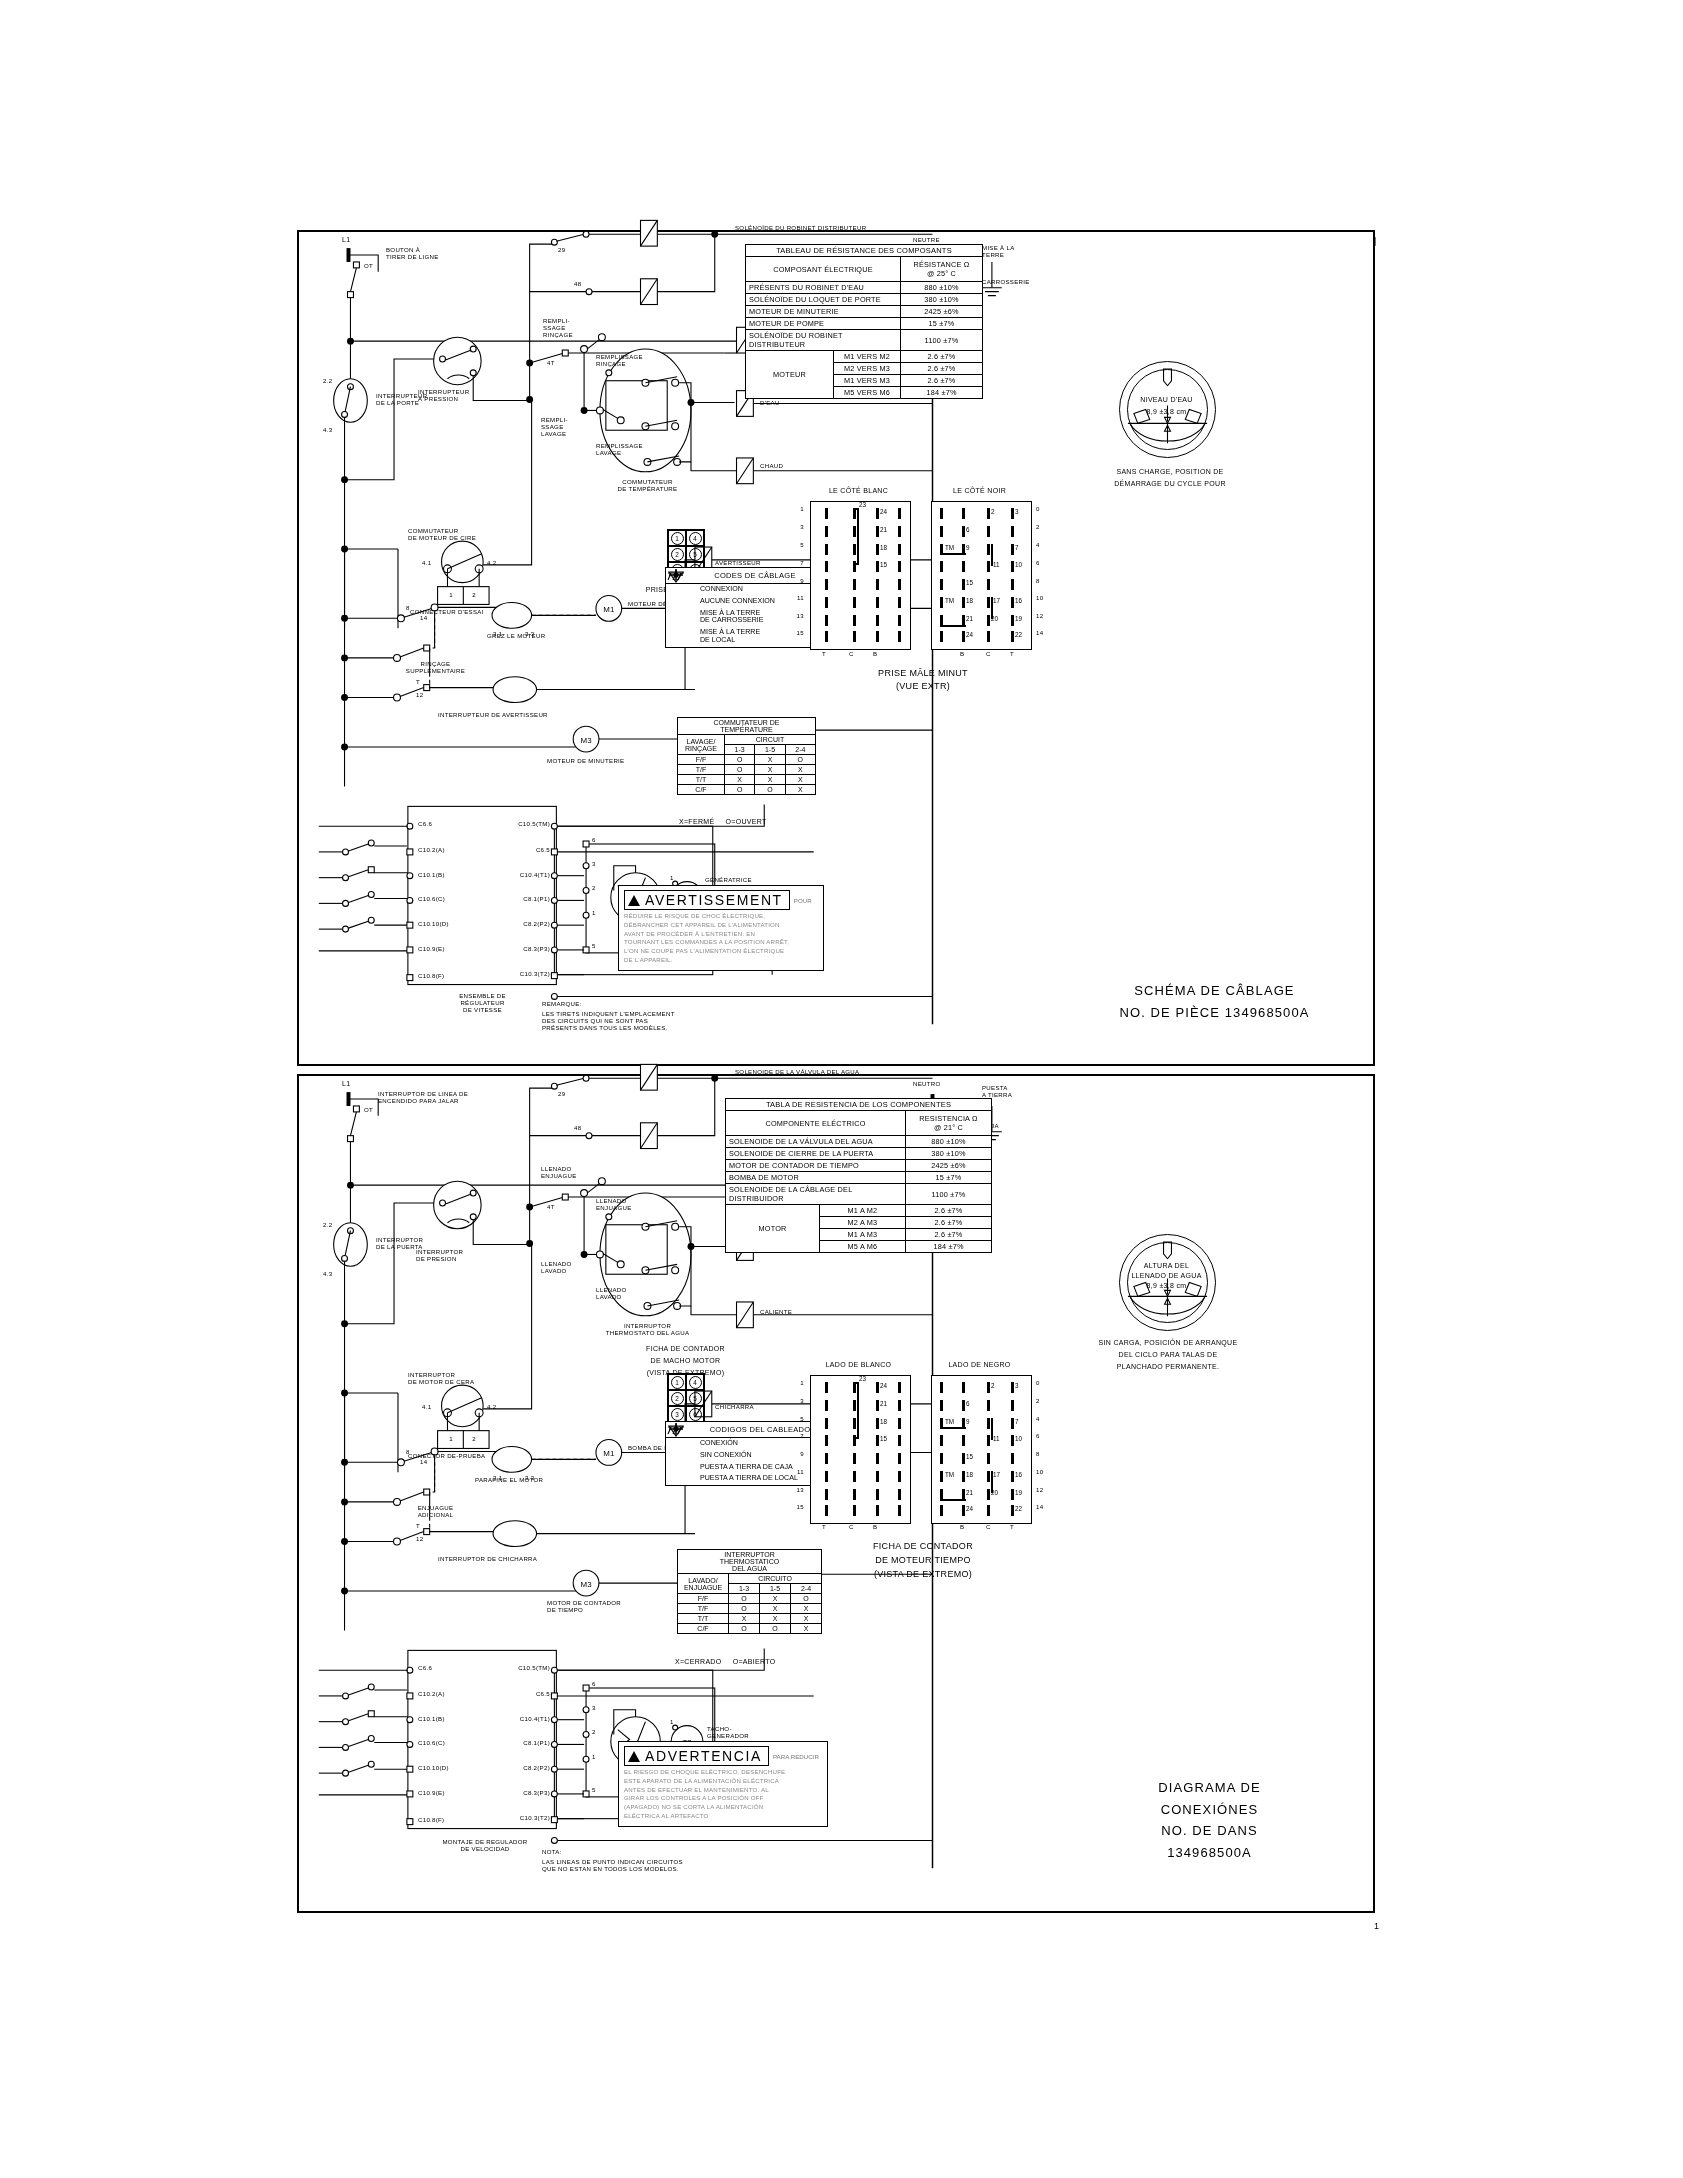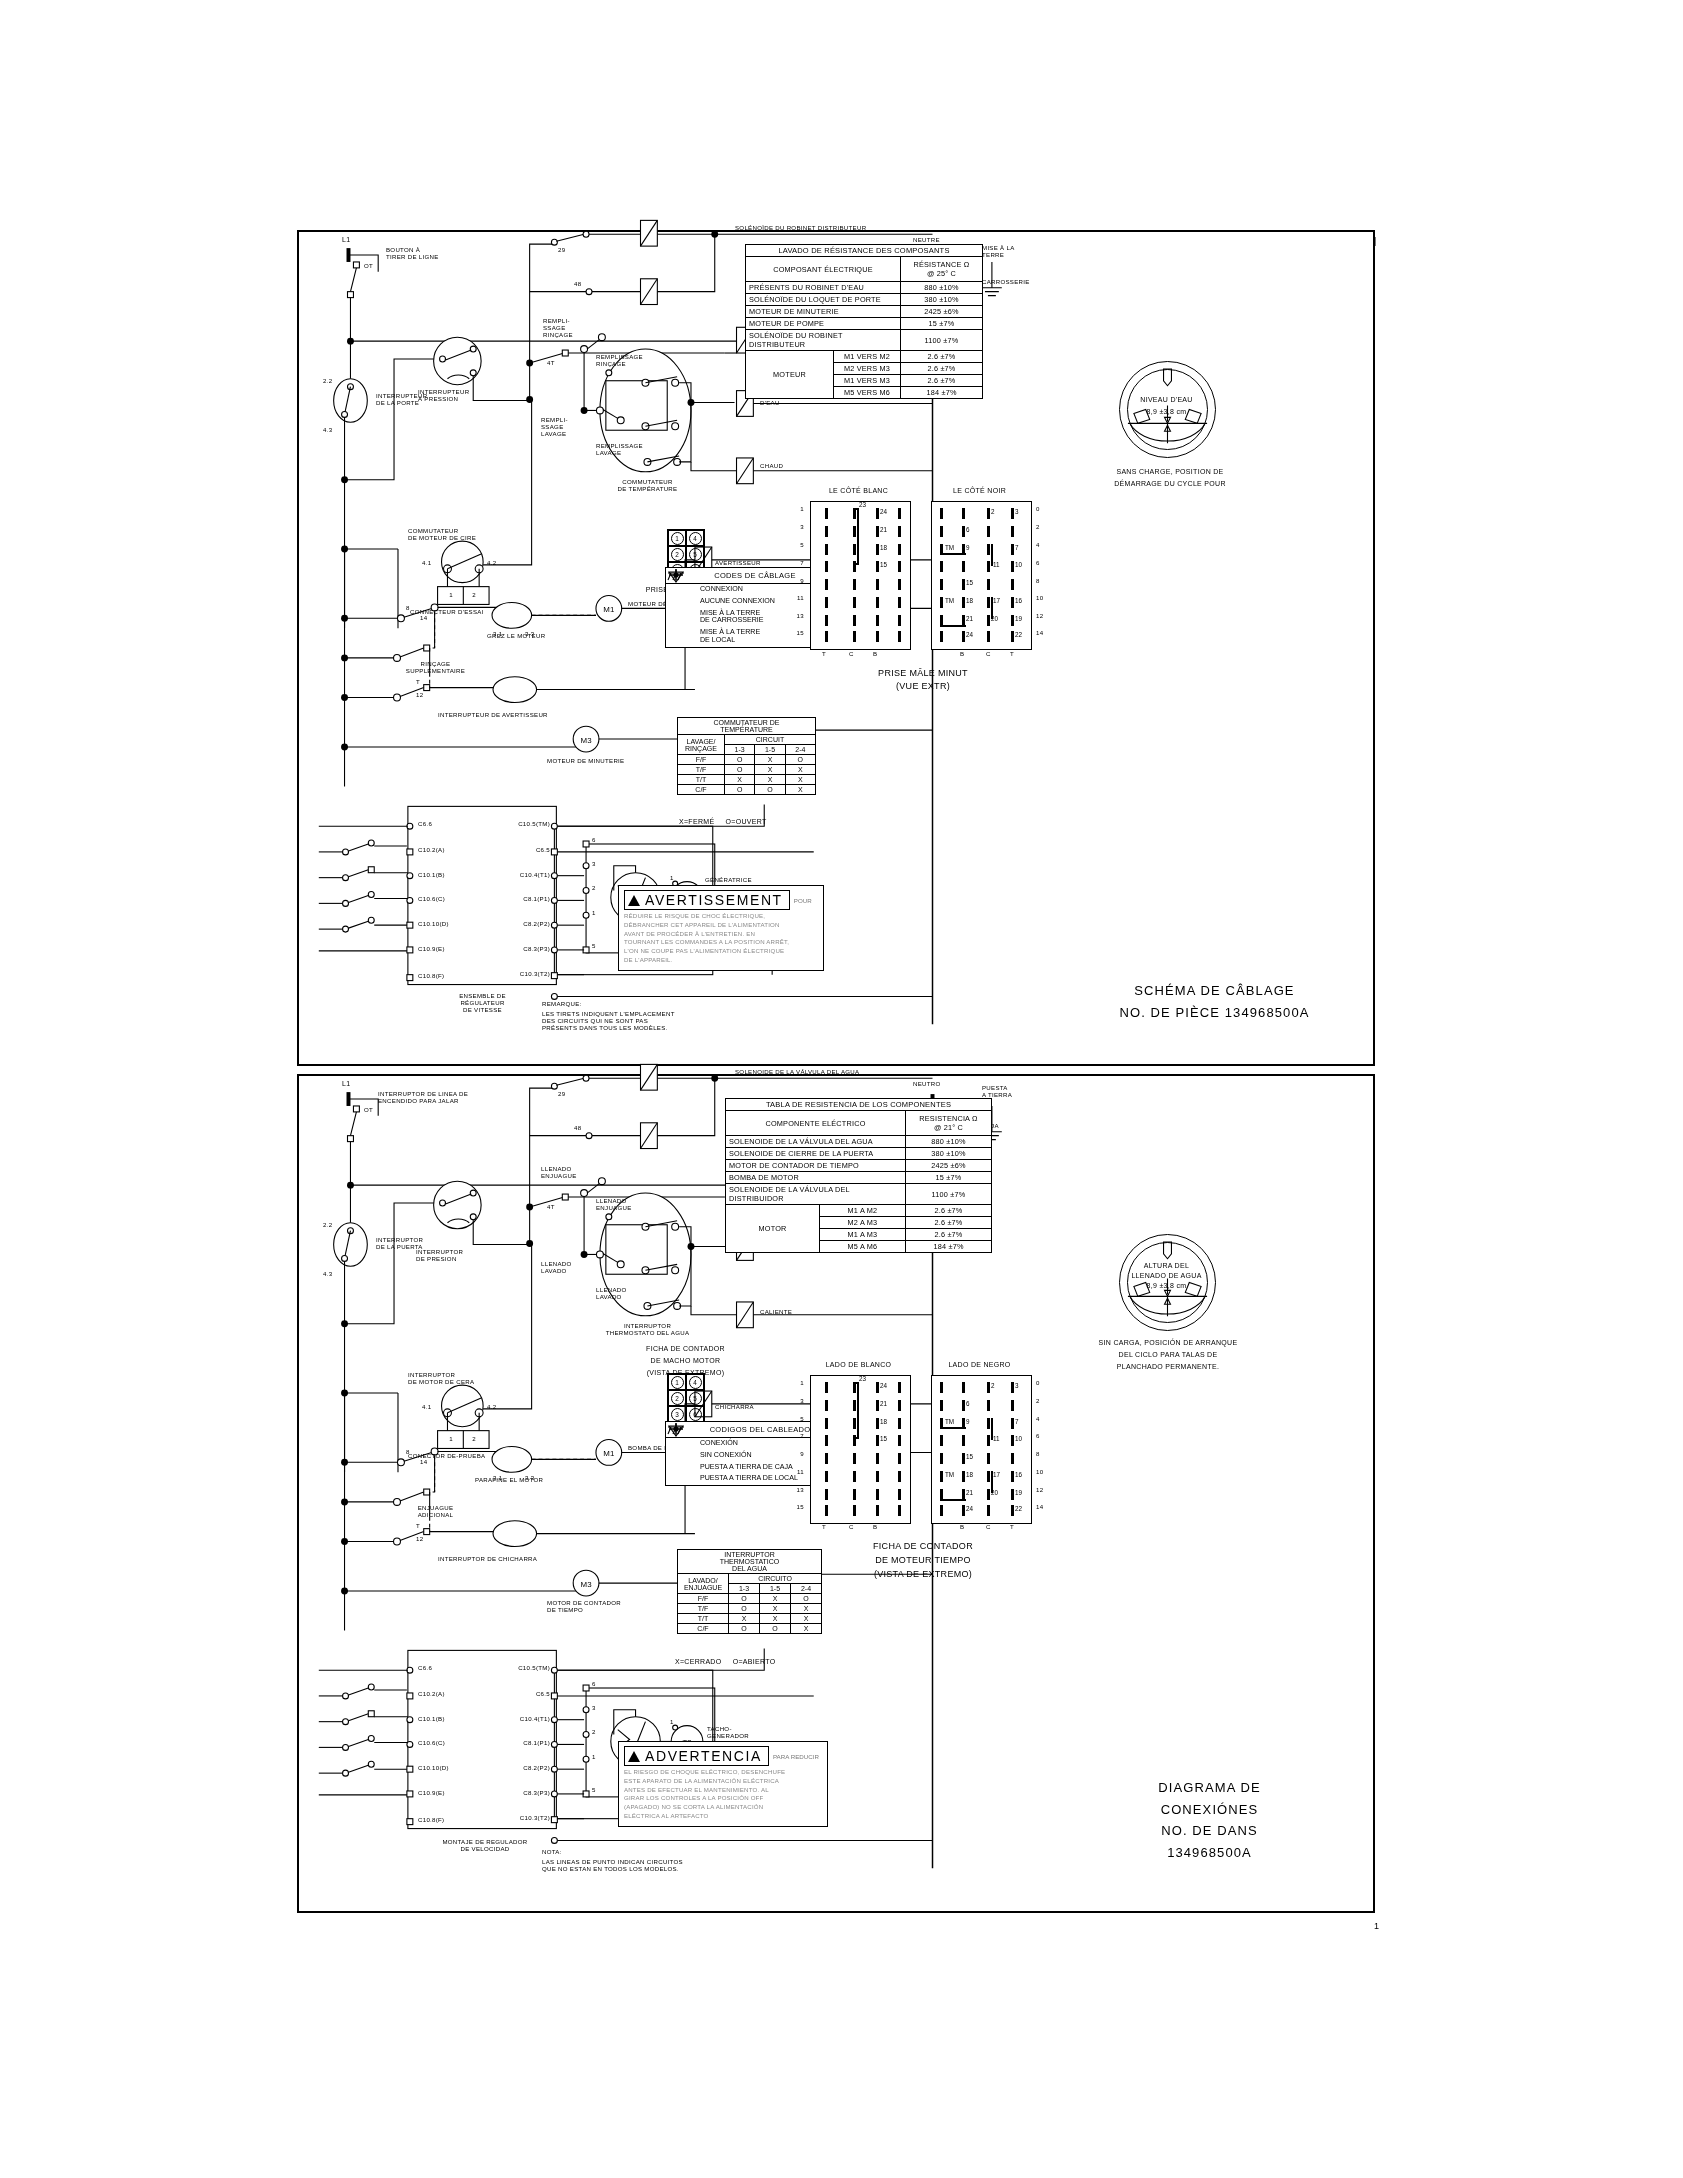--- a/index.html
+++ b/index.html
@@ -424,21 +424,21 @@
     <div class="t t6" style="left:451px;top:679px;">4</div>
 
     <div class="t t6" style="left:243px;top:768px;">REMARQUE:</div>
     <div class="t t6" style="left:243px;top:778px;">LES TIRETS INDIQUENT L'EMPLACEMENT
 DES CIRCUITS QUI NE SONT PAS
 PRÉSENTS DANS TOUS LES MODÈLES.</div>
 
     <table class="grid" id="fr-res" style="left:446px;top:12px;width:238px;">
       <tbody>
           <tr>
-            <th colspan="3" class="ctr">LAVADO DE RÉSISTANCE DES COMPOSANTS</th>
+            <th colspan="3" class="ctr">TABLEAU DE RÉSISTANCE DES COMPOSANTS</th>
           </tr>
       <tr>
         <td colspan="2" class="ctr" style="height:22px;">COMPOSANT ÉLECTRIQUE</td>
         <td class="ctr" style="white-space:pre-line;width:75px;">RÉSISTANCE Ω
 @ 25° C</td>
       </tr>
       <tr>
             <td colspan="2" class="lft">PRÉSENTS DU ROBINET D'EAU</td>
             <td class="ctr">880 ±10%</td>
           </tr>
@@ -1083,21 +1083,21 @@
           </tr>
       <tr>
             <td colspan="2" class="lft">MOTOR DE CONTADOR DE TIEMPO</td>
             <td class="ctr">2425 ±6%</td>
           </tr>
       <tr>
             <td colspan="2" class="lft">BOMBA DE MOTOR</td>
             <td class="ctr">15 ±7%</td>
           </tr>
       <tr>
-            <td colspan="2" class="lft">SOLENOIDE DE LA VÁLVULA DEL DISTRIBUIDOR</td>
+            <td colspan="2" class="lft">SOLENOIDE DE LA CÂBLAGE DEL DISTRIBUIDOR</td>
             <td class="ctr">1100 ±7%</td>
           </tr>
       <tr>
             <td rowspan="4" class="ctr" style="width:87px;">MOTOR</td>
           <td class="ctr">M1 A M2</td>
           <td class="ctr">2.6 ±7%</td>
           </tr>
       <tr>
             <td class="ctr">M2 A M3</td>
             <td class="ctr">2.6 ±7%</td>

